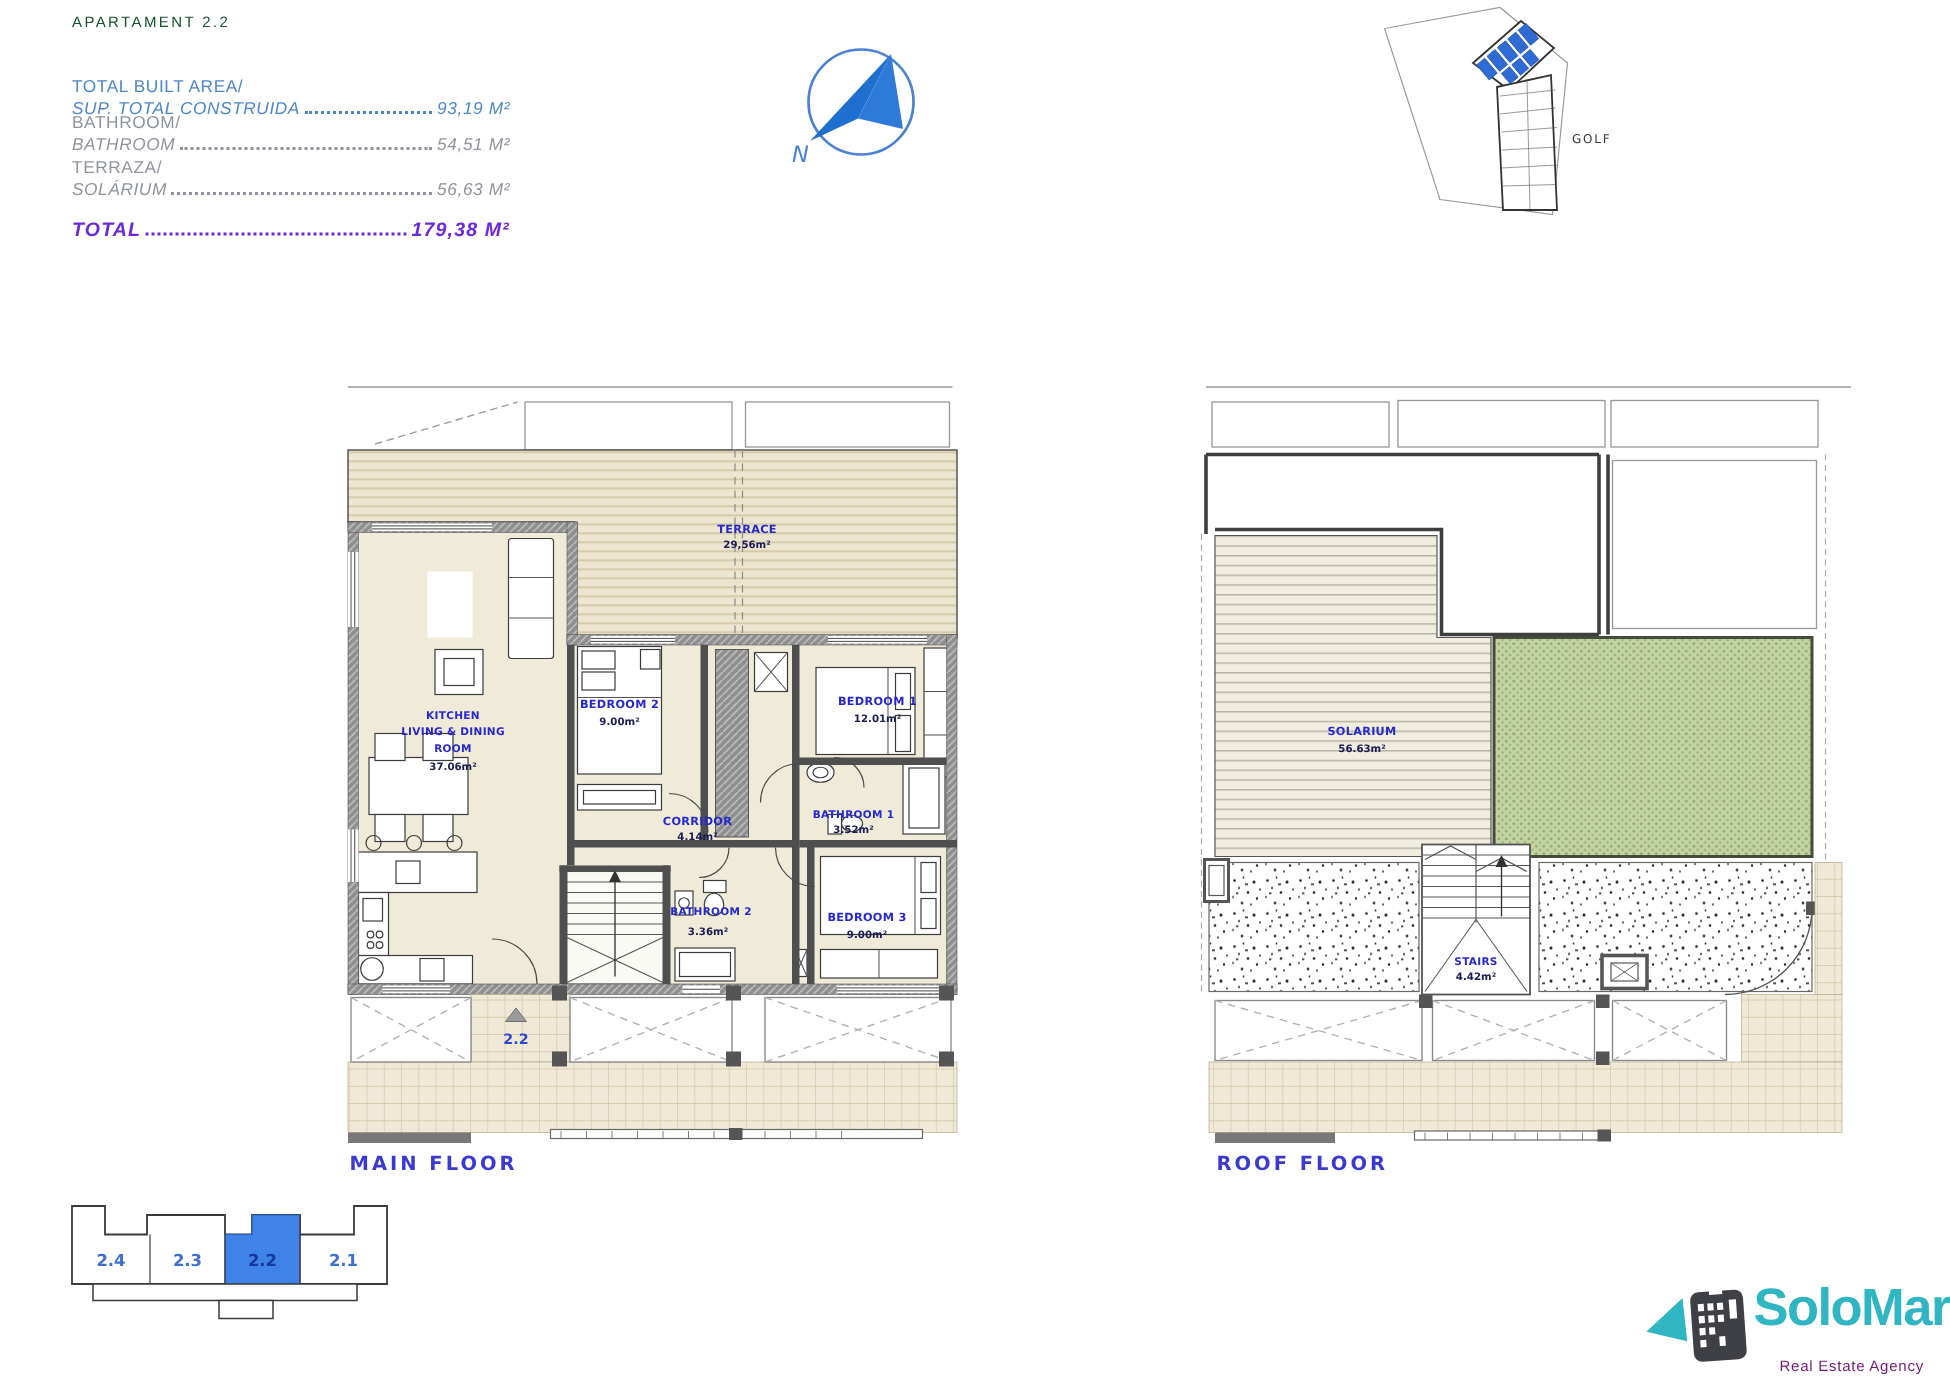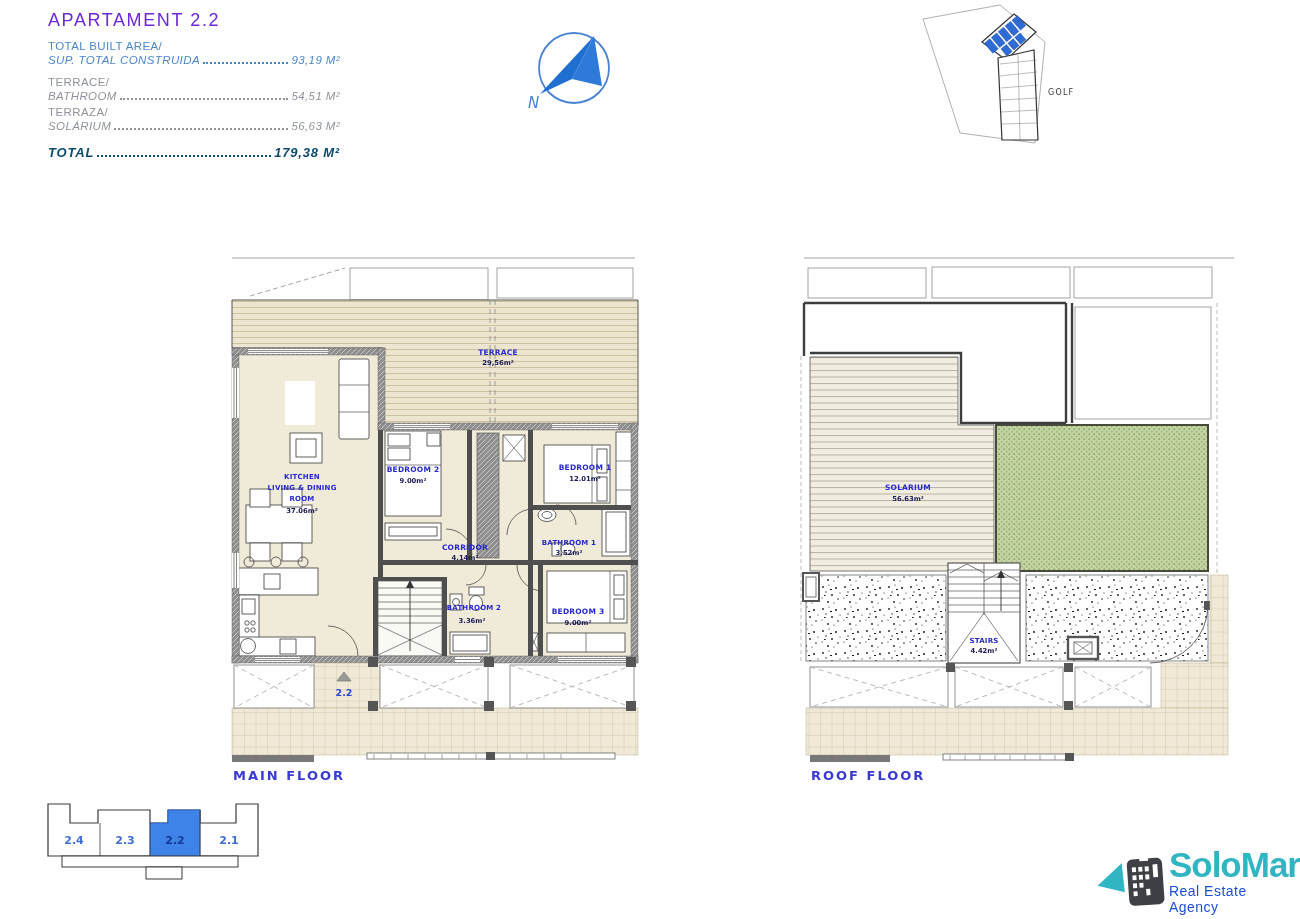--- a/index.html
+++ b/index.html
@@ -2,28 +2,28 @@
 <html><head>
 <meta charset="utf-8">
 <style>
   html,body{margin:0;padding:0;}
   body{width:1300px;height:919px;position:relative;background:#ffffff;overflow:hidden;
        font-family:"Liberation Sans", sans-serif;}
 
   
   .summary{position:absolute;left:48px;top:0;width:292px;}
   .summary .abs{position:absolute;left:0;width:100%;}
-  .s-title{top:10px;font-size:18px;letter-spacing:1.6px;color:#6d28d9;}
+  .s-title{top:10px;font-size:10px;letter-spacing:1.6px;color:#14532d;}
   .s-item .l1{font-size:11.5px;letter-spacing:.4px;line-height:13px;}
   .s-row{display:flex;align-items:baseline;font-size:11.5px;letter-spacing:.4px;line-height:13px;font-style:italic;}
   .leader{flex:1;border-bottom:2px dotted currentColor;margin:0 3px 2px 3px;height:9px;min-width:12px;}
   .c-gray{color:#8f949c;}
   .c-blue{color:#4d86c8;}
-  .s-i0{top:40px;} .s-i1{top:76px;} .s-i2{top:106px;}
-  .s-total{top:146px;color:#0c4a6e;font-weight:bold;}
+  .s-i0{top:52px;} .s-i1{top:76px;} .s-i2{top:106px;}
+  .s-total{top:146px;color:#6d28d9;font-weight:bold;}
   .s-total .s-row{font-size:13px;letter-spacing:.8px;}
 
   
   .panel{position:absolute;}
   #compass{left:524px;top:24px;}
   #siteplan{left:920px;top:2px;}
   #mainplan{left:222px;top:253px;}
   #roofplan{left:798px;top:253px;}
   #unitsel{left:40px;top:792px;}
 
@@ -41,42 +41,42 @@
 
   .wallx{fill:url(#hatchM);stroke:#555;stroke-width:.4;}
   .wallxr{fill:#4f4f4f;}
   .furn{fill:#ffffff;stroke:#3b3b3b;stroke-width:.8;}
   .furn-n{fill:none;stroke:#3b3b3b;stroke-width:.8;}
   .thin{fill:none;stroke:#9a9a9a;stroke-width:.9;}
   .door{fill:none;stroke:#4a4a4a;stroke-width:.8;}
   .tread{stroke:#555;stroke-width:.7;}
 
   
-  #logo{position:absolute;left:1096px;top:845px;width:204px;height:72px;display:flex;align-items:center;}
+  #logo{position:absolute;left:1096px;top:845px;width:204px;height:72px;display:flex;align-items:flex-end;}
   #logo .texts{display:flex;flex-direction:column;align-items:center;margin-left:4px;}
   .brand{font-size:35px;font-weight:bold;color:#2fb6c2;line-height:1;letter-spacing:-1px;}
-  .tagline{font-size:14px;color:#1d4ed8;letter-spacing:.5px;margin-top:1px;}
+  .tagline{font-size:10px;color:#701a75;letter-spacing:.5px;margin-top:17px;}
 </style>
 </head>
 <body>
 
 <div class="summary">
   <div class="abs s-title">APARTAMENT 2.2</div>
 
   <div class="abs s-item s-i0 c-blue">
     <div class="l1">TOTAL BUILT AREA/</div>
     <div class="s-row">
       <span>SUP. TOTAL CONSTRUIDA</span>
       <span class="leader"></span>
       <span>93,19 M²</span>
     </div>
   </div>
 
   <div class="abs s-item s-i1 c-gray">
-    <div class="l1">TERRACE/</div>
+    <div class="l1">BATHROOM/</div>
     <div class="s-row">
       <span>BATHROOM</span>
       <span class="leader"></span>
       <span>54,51 M²</span>
     </div>
   </div>
 
   <div class="abs s-item s-i2 c-gray">
     <div class="l1">TERRAZA/</div>
     <div class="s-row">

